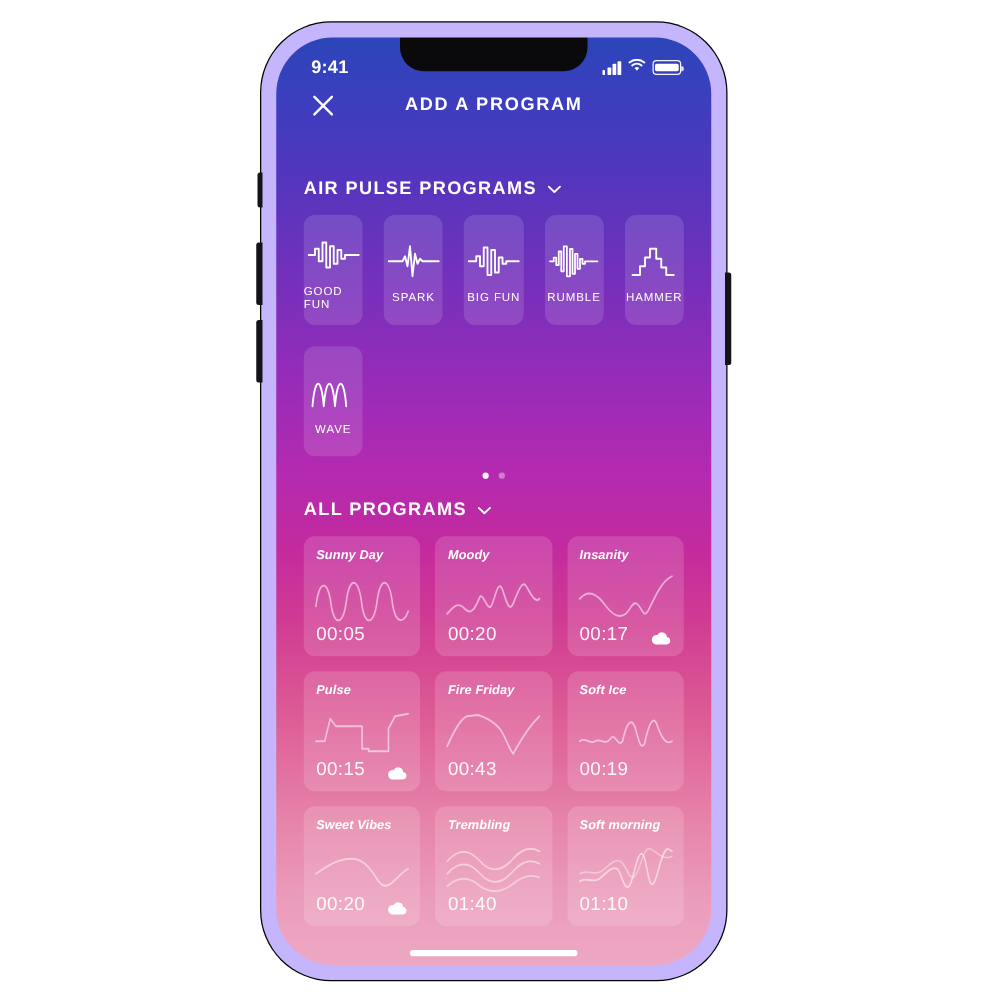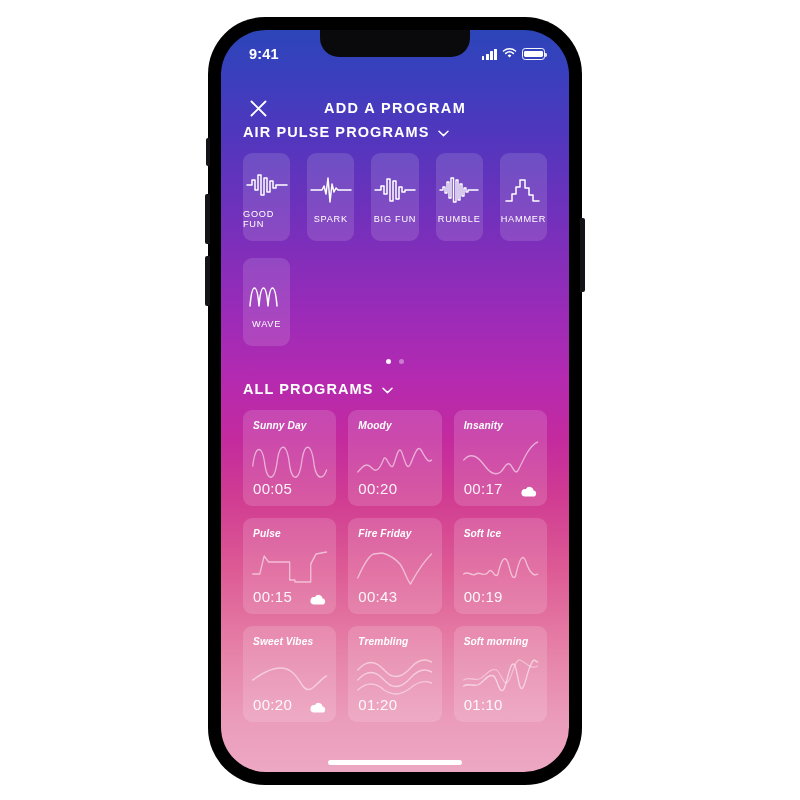--- a/index.html
+++ b/index.html
@@ -19,21 +19,21 @@
     left:190px; top:0;
     width:420px; height:800px;
     background:#ffffff;
   }
 
   
   .phone {
     position:absolute;
     left:209px; top:18px;
     width:372px; height:766px;
-    background:#000000;
+    background:#c4b5fd;
     border-radius:56px;
     box-shadow:0 0 0 1px #000;
   }
   .btn-silent {
     position:absolute; left:-3px; top:120px;
     width:4px; height:28px;
     background:#141418; border-radius:2px 0 0 2px;
   }
   .btn-volup {
     position:absolute; left:-4px; top:176px;
@@ -111,40 +111,40 @@
   }
   .battery::after {
     content:""; position:absolute; right:-3.2px; top:3.4px;
     width:1.8px; height:4px; background:rgba(255,255,255,.85);
     border-radius:0 1.4px 1.4px 0;
   }
   .battery span { display:block; height:100%; width:100%; background:#fff; border-radius:1.4px; }
 
   
   .navbar {
-    position:absolute; top:52px; left:0;
+    position:absolute; top:28px; left:0;
     width:100%; height:52px;
     display:flex; align-items:center;
     z-index:30;
   }
   .close-btn {
     position:absolute; left:22px;
     width:30px; height:30px;
     display:flex; align-items:center; justify-content:center;
     cursor:pointer;
   }
   .nav-title {
     width:100%; text-align:center;
     color:#fff; font-size:14.5px; font-weight:bold;
     letter-spacing:1.35px;
   }
 
   
   .content {
-    position:absolute; top:77px; left:0;
+    position:absolute; top:96px; left:0;
     width:100%; height:650px;
     padding:0 22px;
   }
 
   .section-head {
     display:flex; align-items:center; gap:8px;
     color:#fff; margin:16px 0 12px 0;
   }
   .section-head .st {
     font-size:14.5px; font-weight:bold; letter-spacing:1.1px;
@@ -436,21 +436,21 @@
             </svg>
           </div>
 
           <div class="prog-card">
             <div class="prog-name">Trembling</div>
             <svg class="prog-wave" viewBox="0 0 88 46" preserveAspectRatio="none">
               <path d="M2 18 C12 8, 22 8, 32 18 C42 28, 52 26, 62 16 C70 8, 78 6, 86 10" stroke="rgba(255,255,255,.5)" stroke-width="1.4" fill="none" stroke-linecap="round"></path>
               <path d="M2 28 C12 18, 22 18, 32 28 C42 38, 52 36, 62 26 C70 18, 78 16, 86 20" stroke="rgba(255,255,255,.5)" stroke-width="1.4" fill="none" stroke-linecap="round"></path>
               <path d="M2 38 C12 30, 22 30, 32 38 C42 44, 52 43, 62 36 C70 30, 78 28, 86 31" stroke="rgba(255,255,255,.45)" stroke-width="1.4" fill="none" stroke-linecap="round"></path>
             </svg>
-            <div class="prog-time">01:20</div>
+            <div class="prog-time">01:40</div>
           </div>
 
           <div class="prog-card">
             <div class="prog-name">Soft  morning</div>
             <svg class="prog-wave" viewBox="0 0 88 46" preserveAspectRatio="none">
               <path d="M2 34 C8 30, 14 36, 20 32 C26 28, 30 22, 36 24
                        C40 26, 42 42, 47 38 C51 34, 54 10, 59 12
                        C63 14, 64 40, 69 36 C73 32, 76 10, 82 8 L86 10" stroke="rgba(255,255,255,.55)" stroke-width="1.5" fill="none" stroke-linecap="round"></path>
               <path d="M2 28 C9 24, 15 30, 22 26 C28 22, 33 16, 39 18
                        C44 20, 47 34, 52 30 C57 26, 60 6, 66 8

